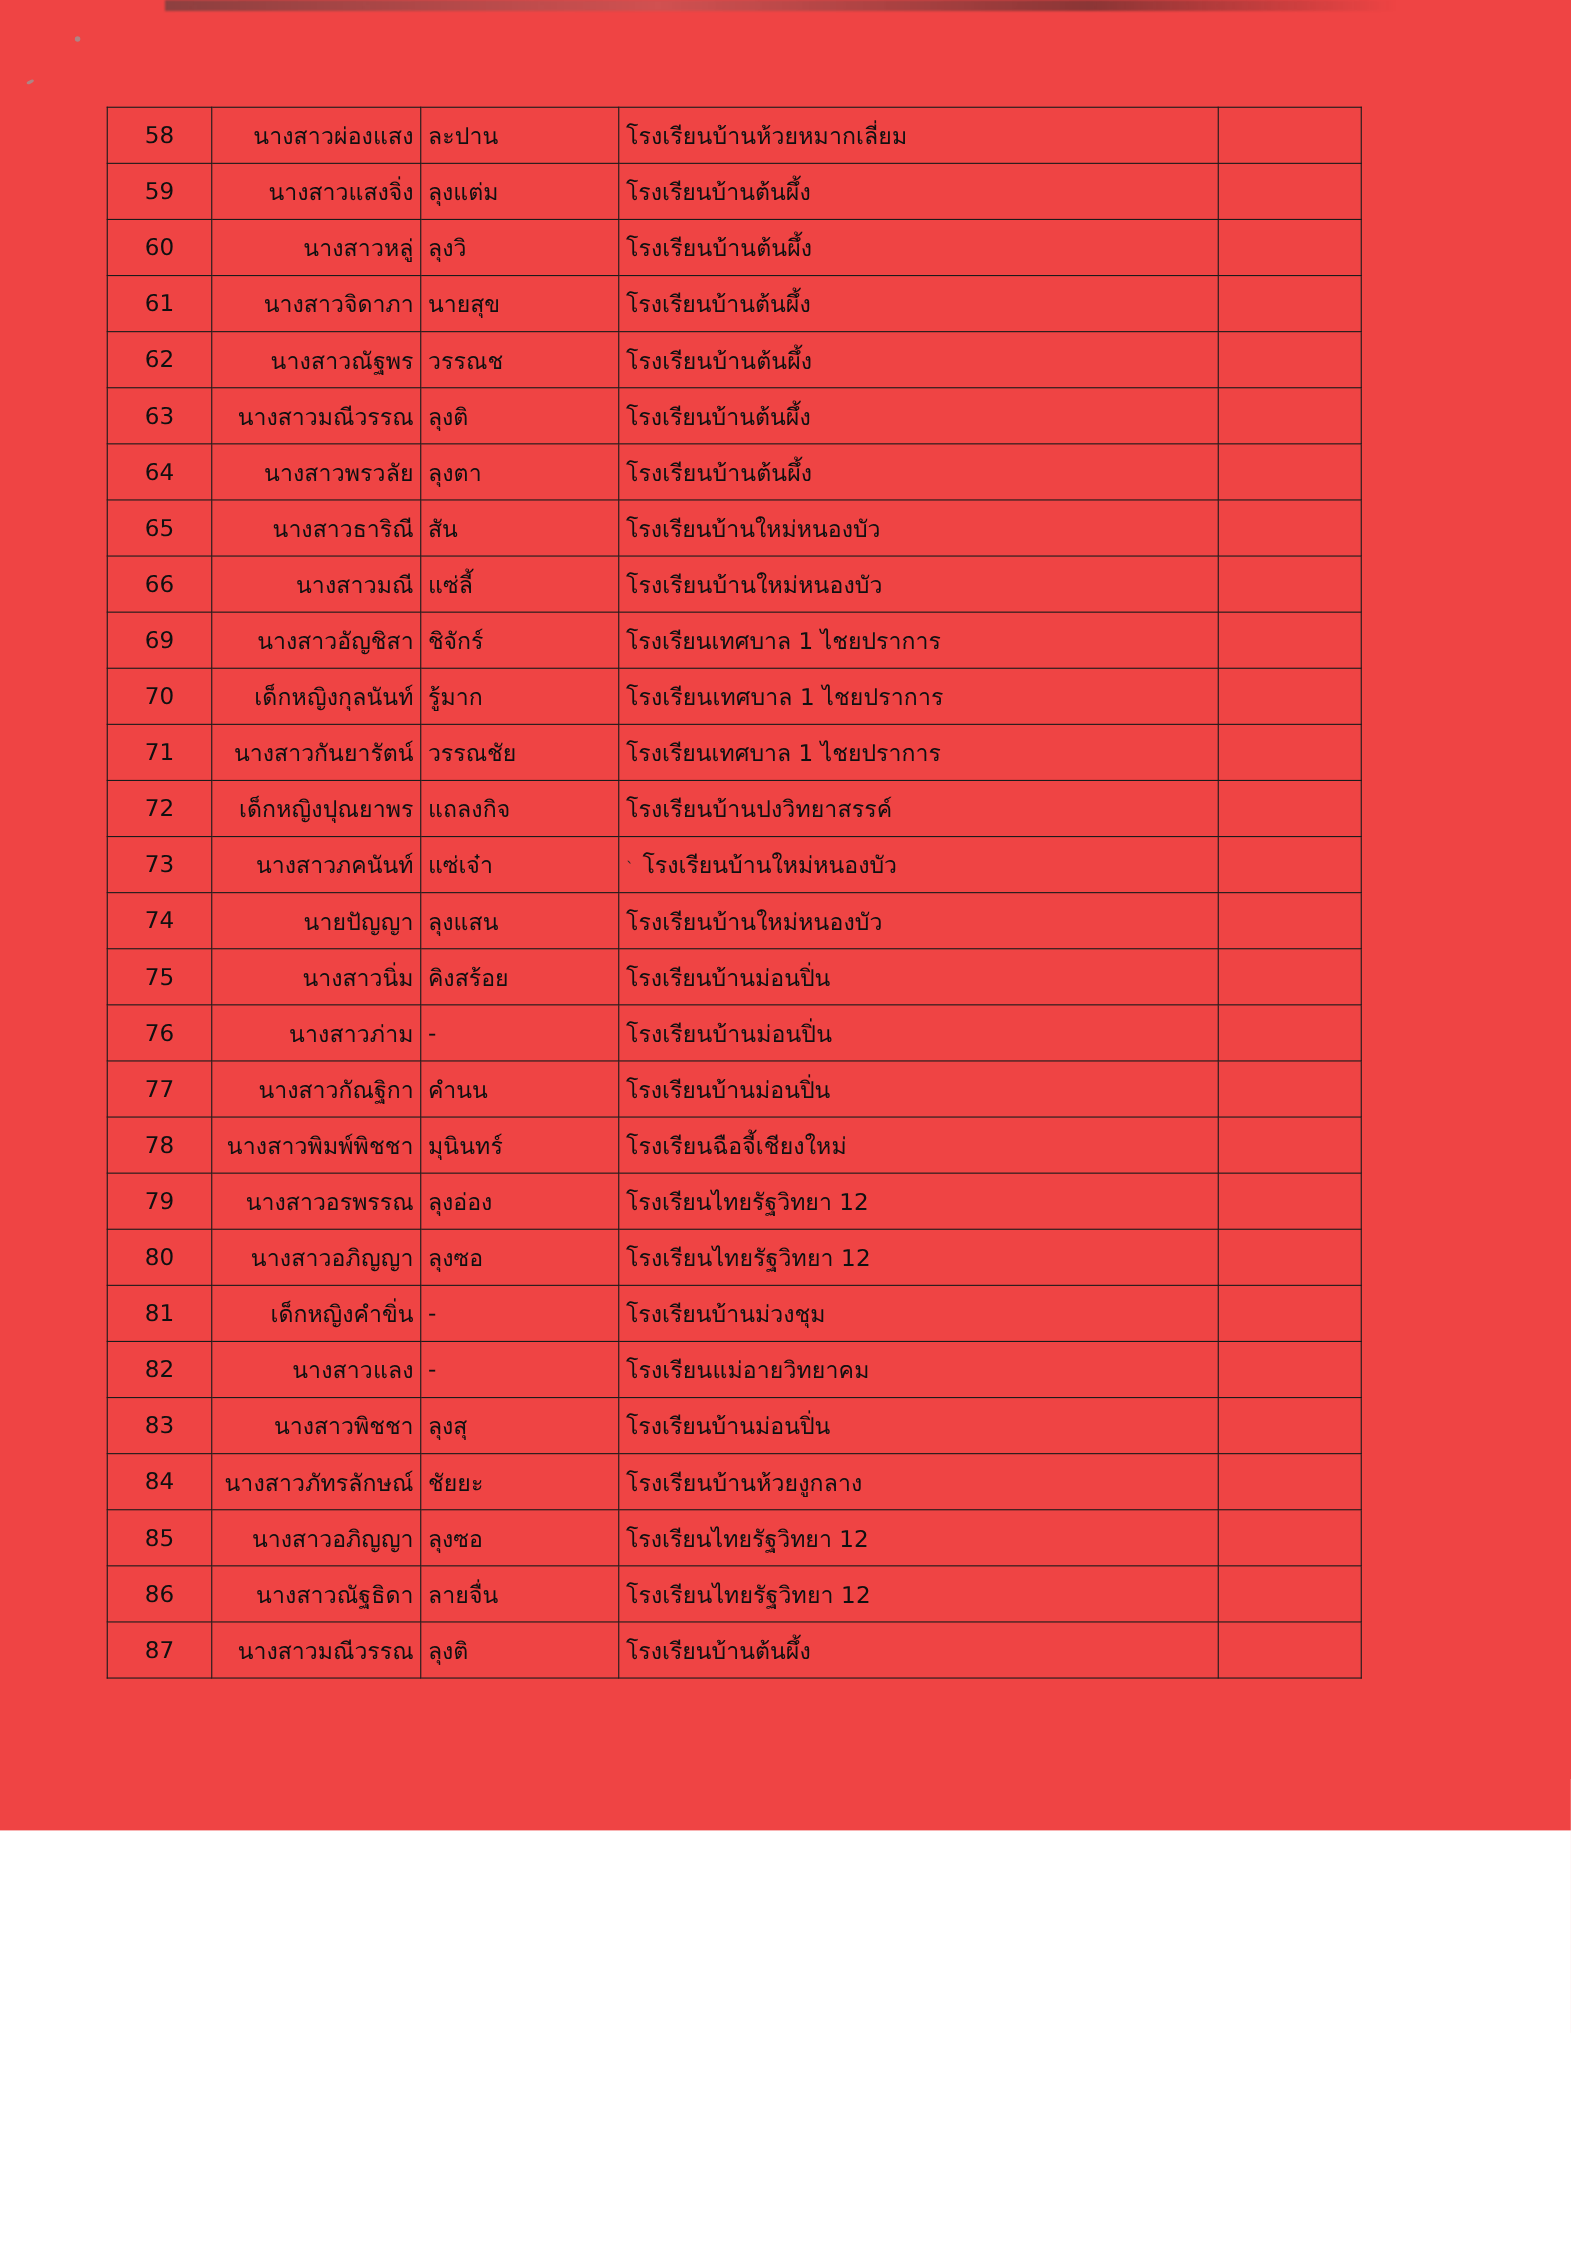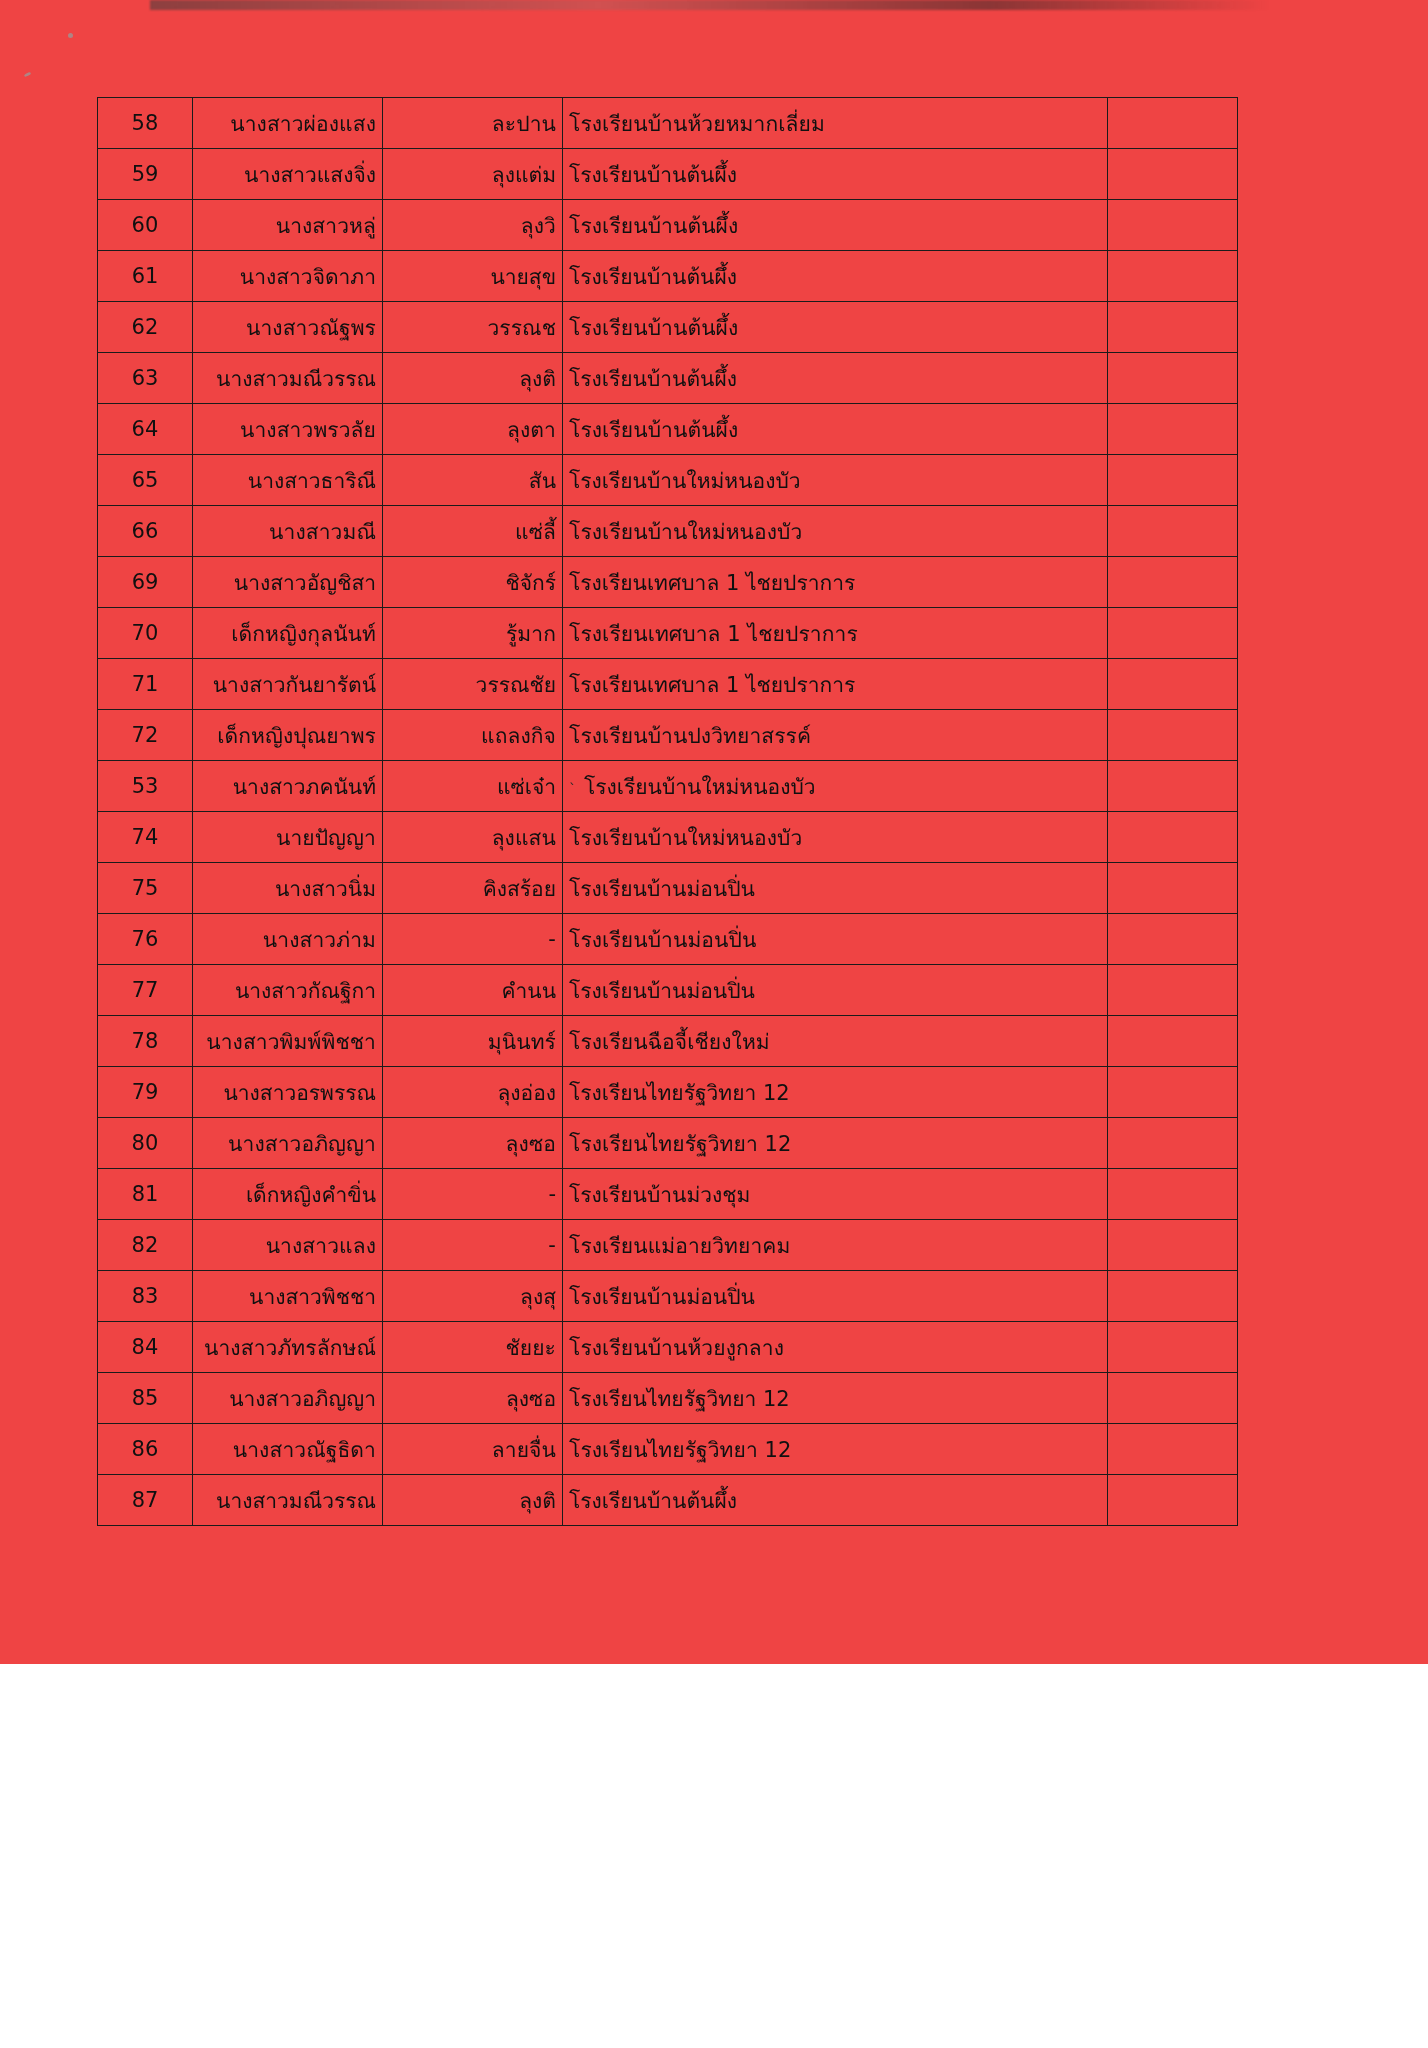--- a/index.html
+++ b/index.html
@@ -66,21 +66,21 @@
   col.c-sig   { width: 130px; }
 
   td.no {
     text-align: center;
   }
   td.name {
     text-align: right;
     padding-left: 10px;
   }
   td.sur {
-    text-align: right;
+    text-align: left;
     padding-left: 8px;
   }
   td.school {
   }
   td.sig { }
 
   
   tr:nth-child(odd) td { letter-spacing: 0.1px; }
 
   .tick {
@@ -192,21 +192,21 @@
             <td class="sig"></td>
           </tr>
           <tr>
             <td class="no">72</td>
             <td class="name">เด็กหญิงปุณยาพร</td>
             <td class="sur">แถลงกิจ</td>
             <td class="school">โรงเรียนบ้านปงวิทยาสรรค์</td>
             <td class="sig"></td>
           </tr>
           <tr>
-            <td class="no">53</td>
+            <td class="no">73</td>
             <td class="name">นางสาวภคนันท์</td>
             <td class="sur">แซ่เจ๋า</td>
             <td class="school"><span class="tick" style="position: static; margin-right: 8px;">`</span><span>โรงเรียนบ้านใหม่หนองบัว</span></td>
             <td class="sig"></td>
           </tr>
           <tr>
             <td class="no">74</td>
             <td class="name">นายปัญญา</td>
             <td class="sur">ลุงแสน</td>
             <td class="school">โรงเรียนบ้านใหม่หนองบัว</td>

